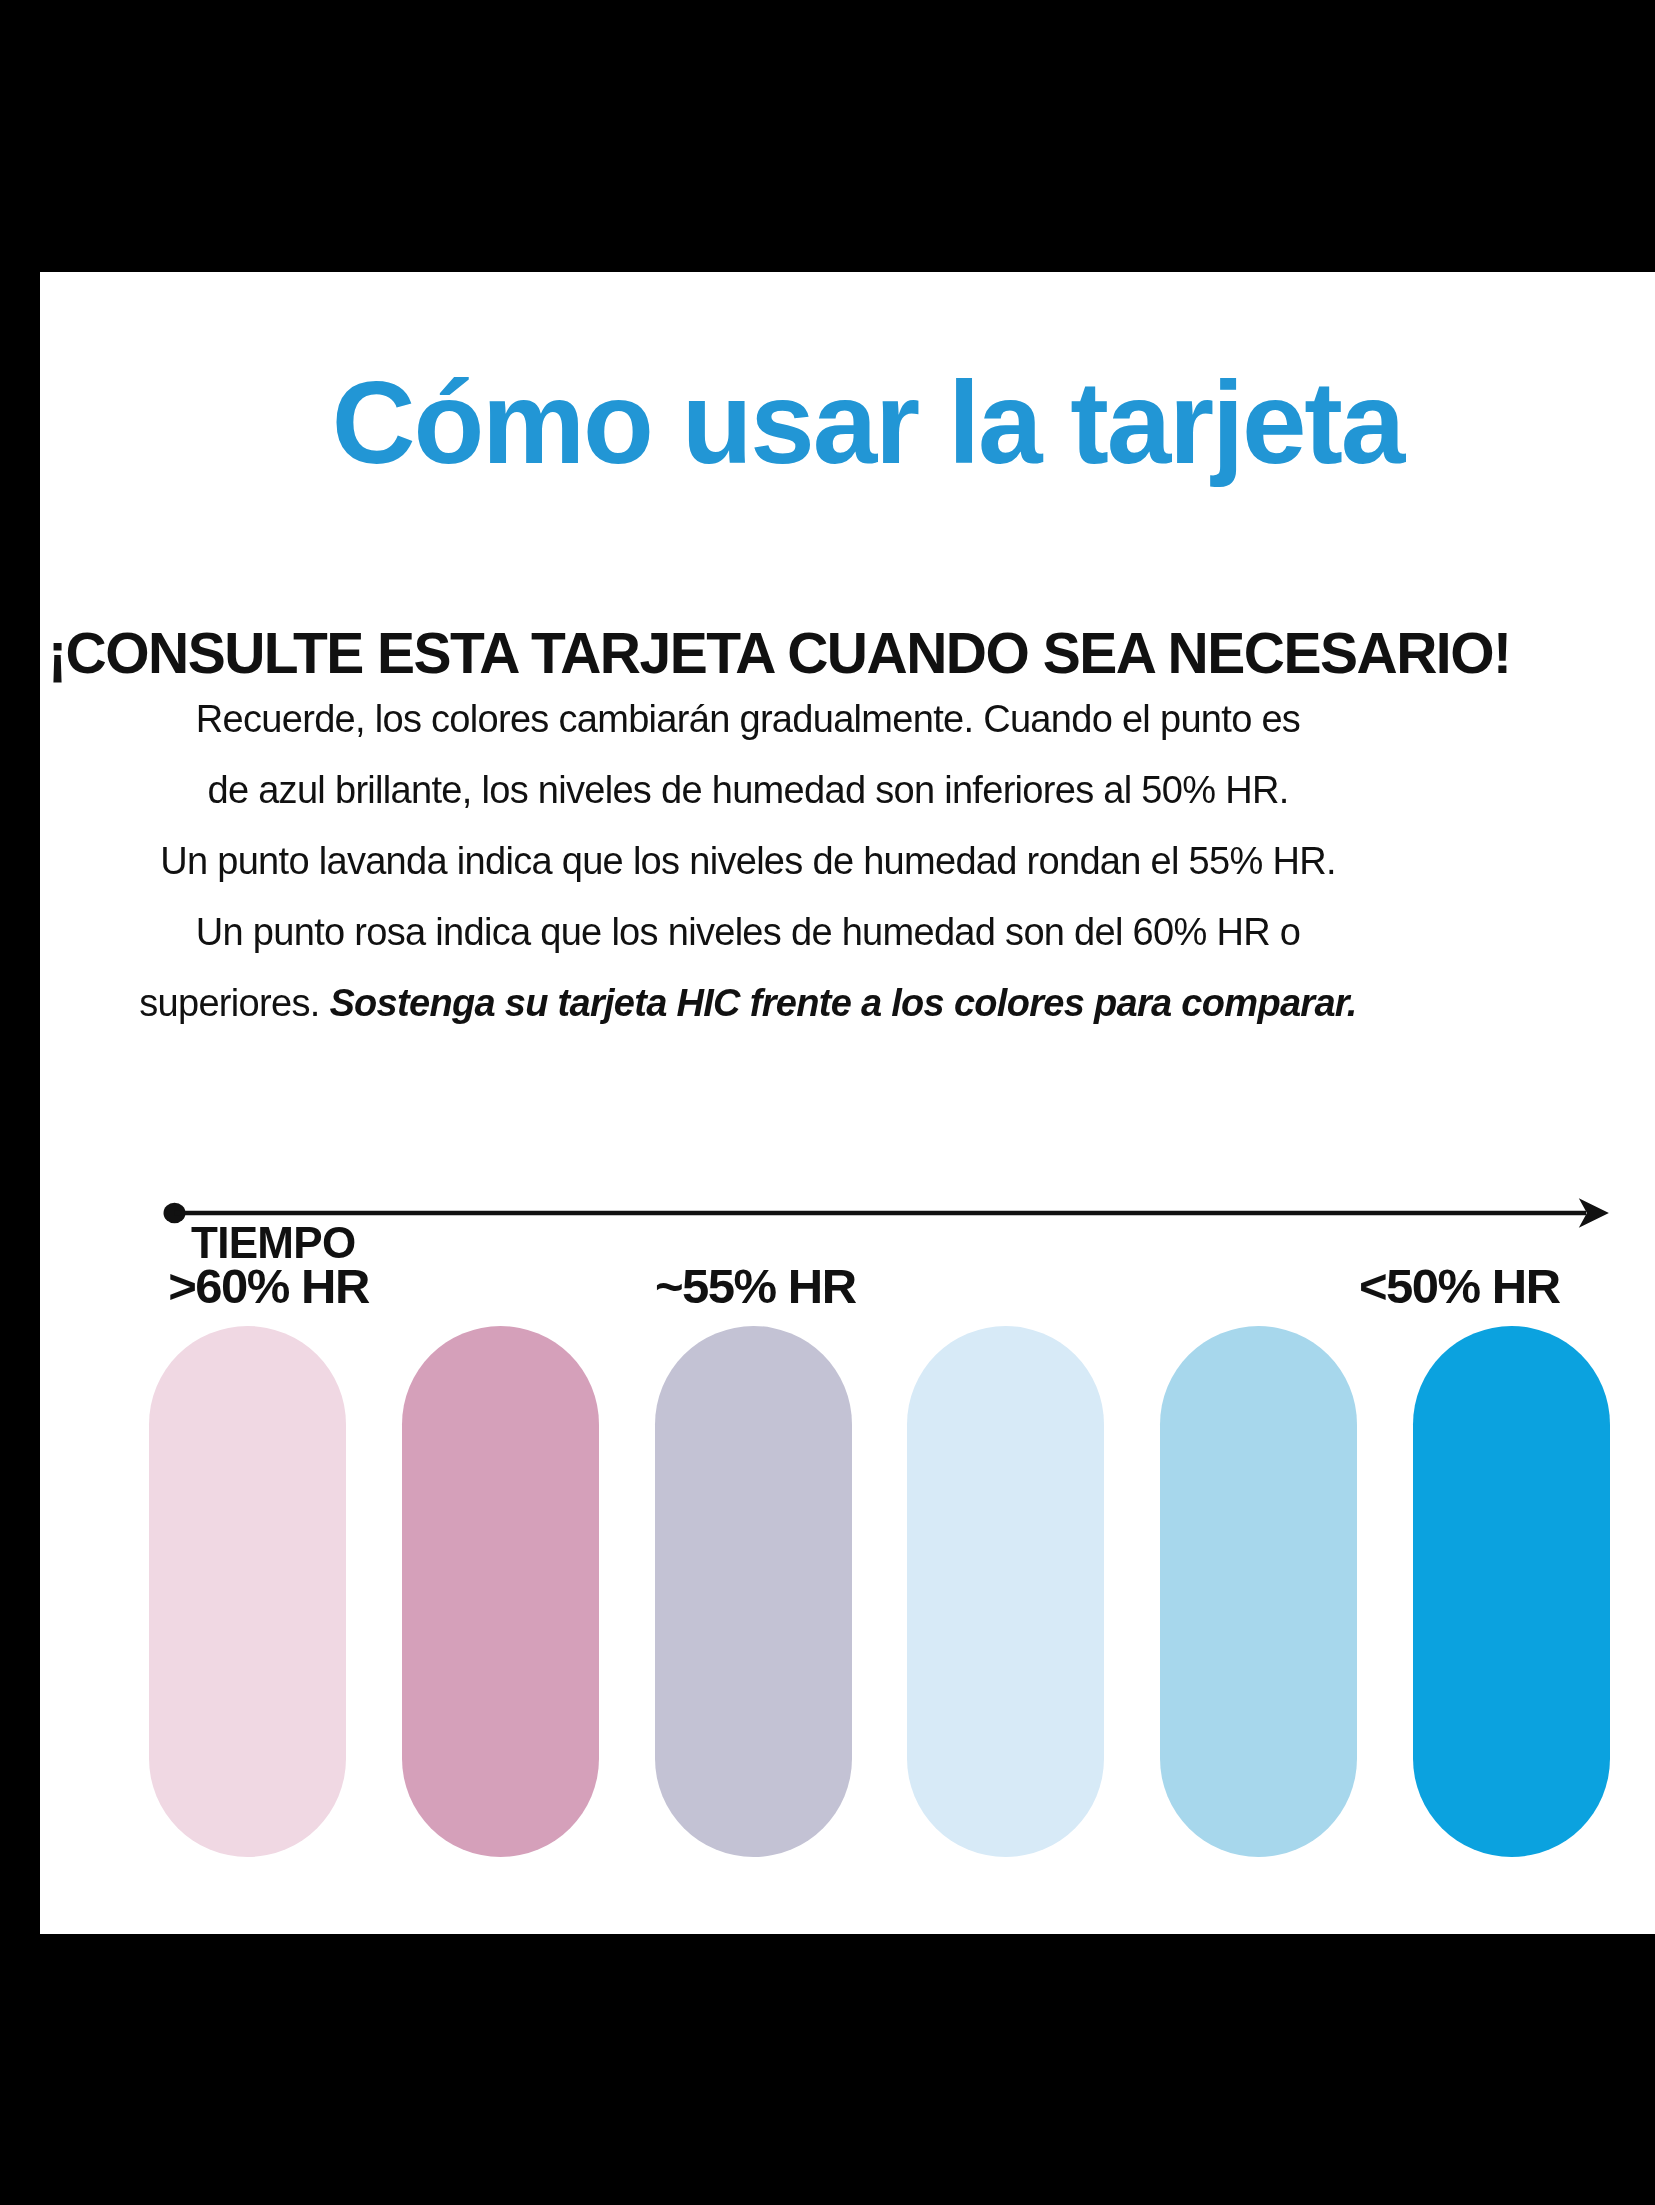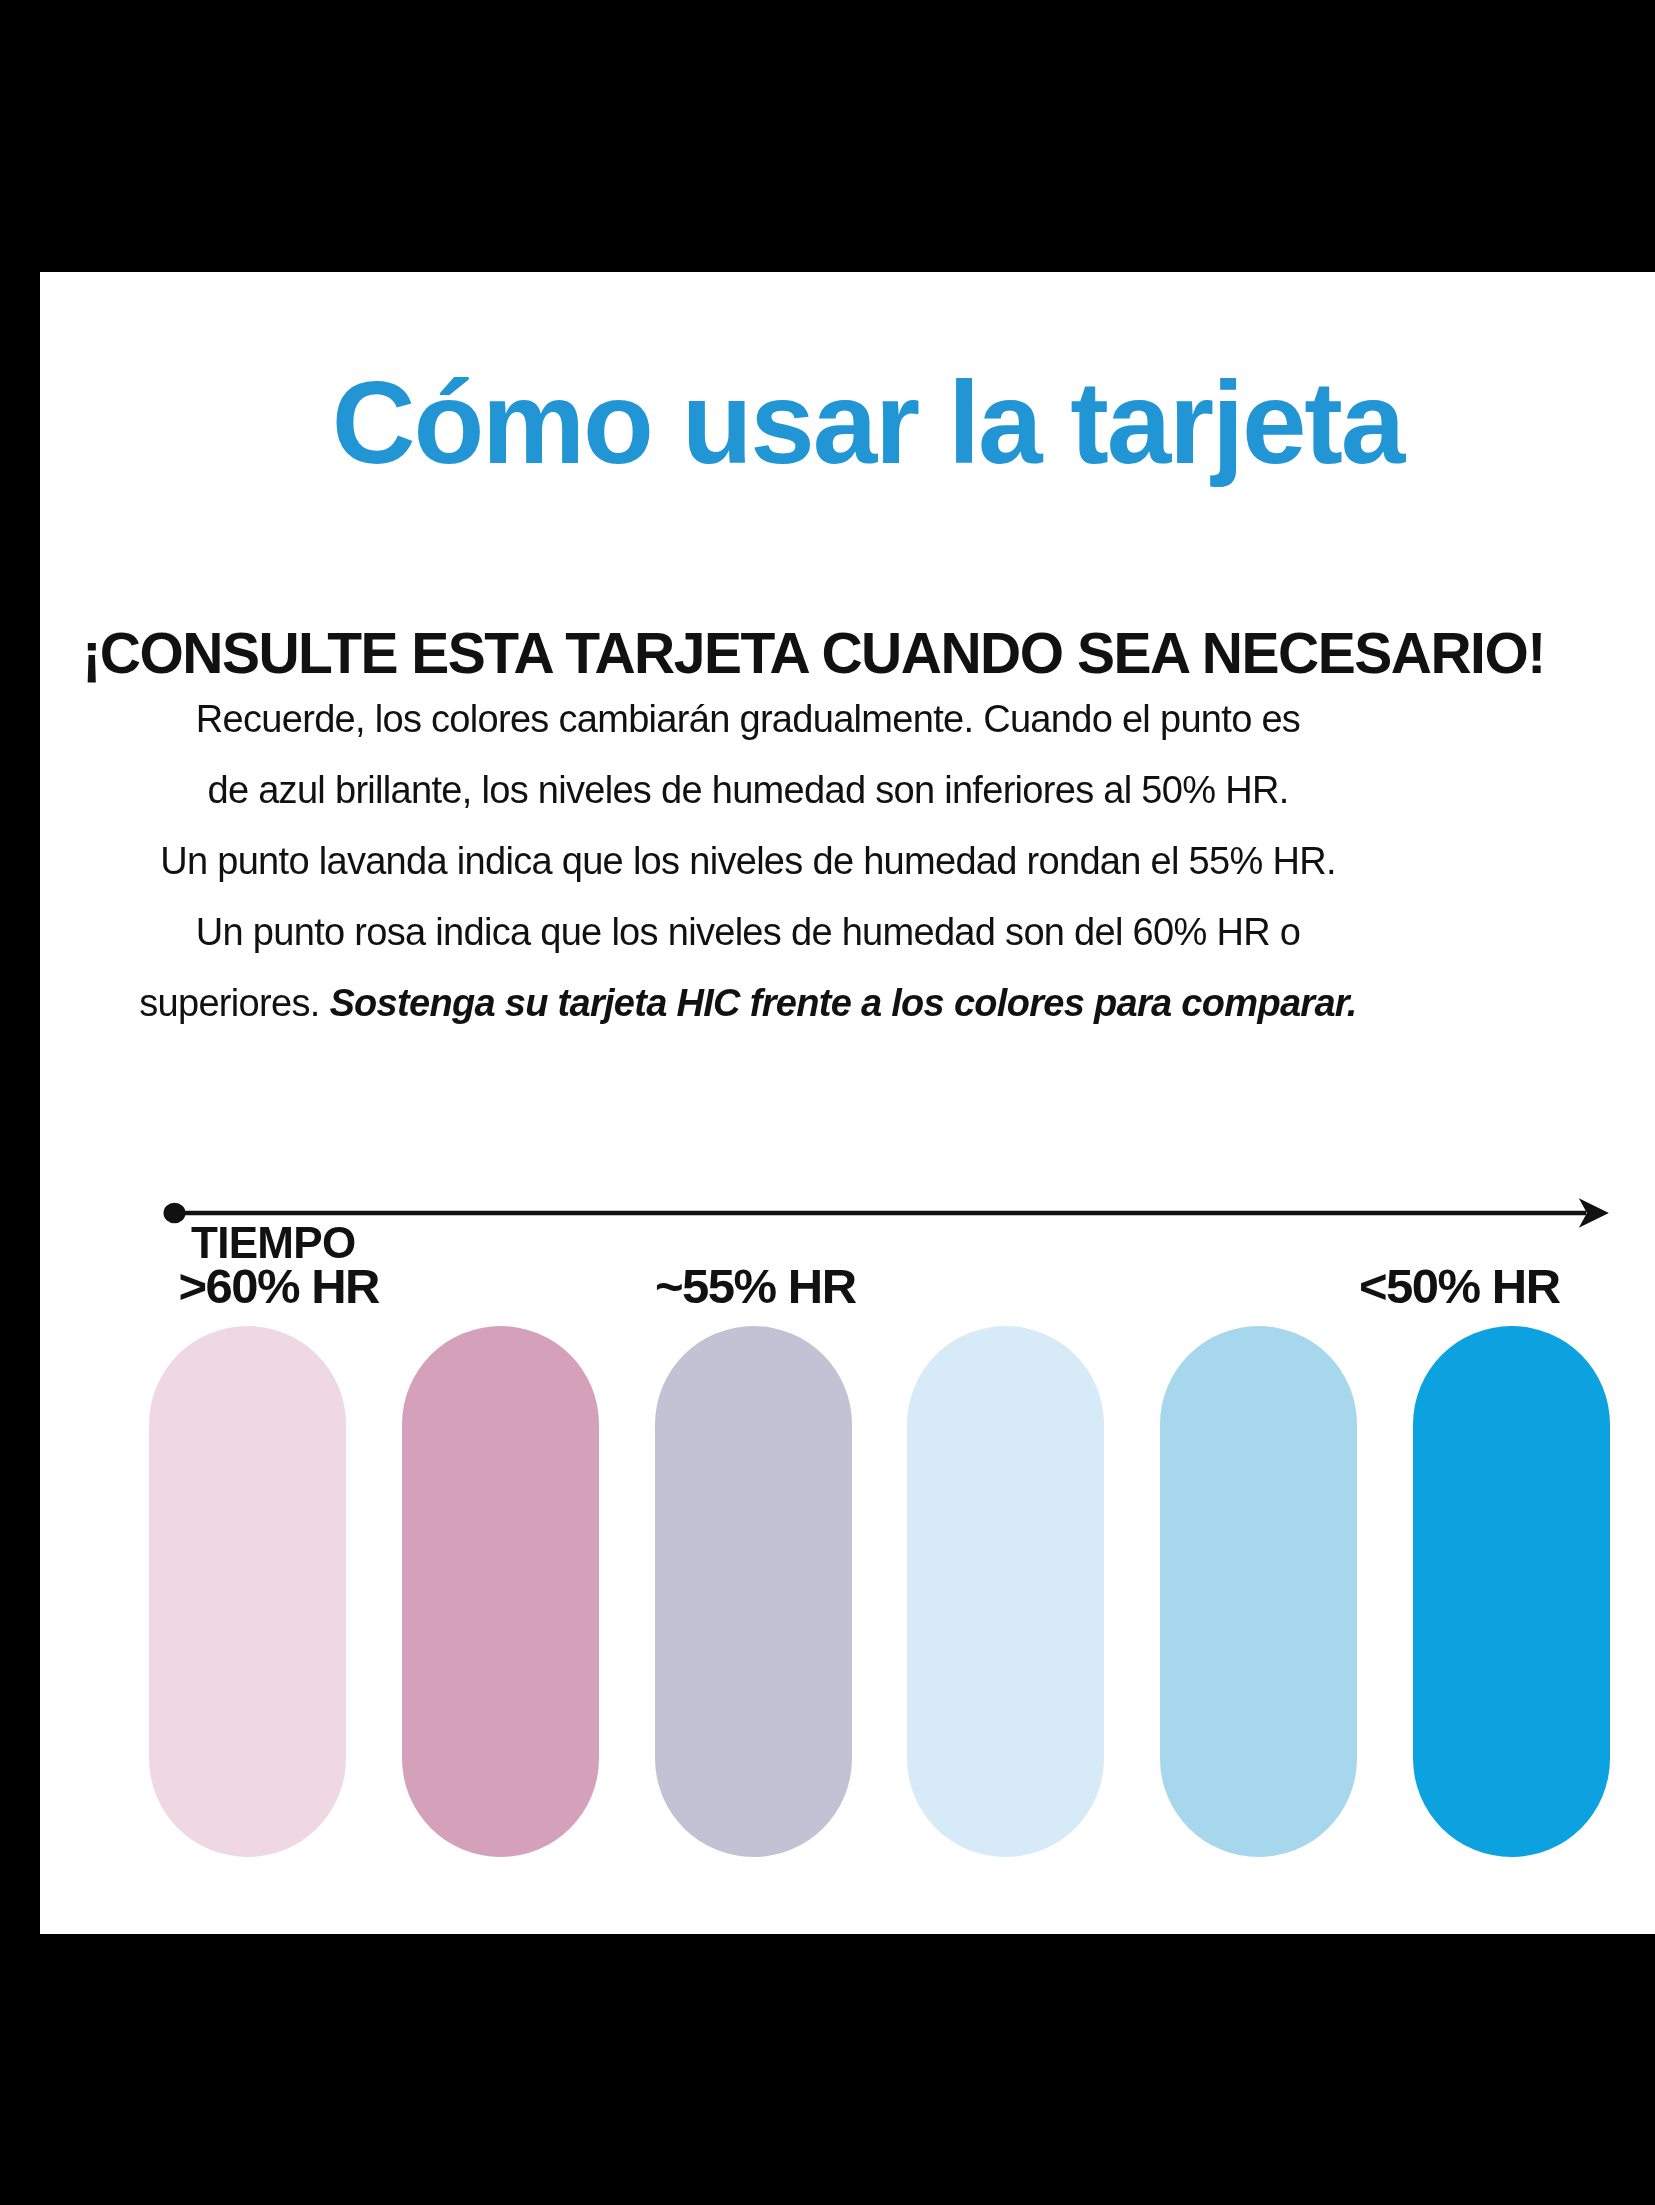--- a/index.html
+++ b/index.html
@@ -29,23 +29,23 @@
     text-align: center;
     font-size: 116px;
     font-weight: bold;
     letter-spacing: -2.2px;
     line-height: 118px;
     color: var(--title-color, #2296d5);
   }
   .subheading {
     position: absolute;
     top: 616px;
-    left: 16px;
+    left: 8px;
     width: 1515px;
-    text-align: center;
+    text-align: left;
     font-size: 57px;
     font-weight: bold;
     letter-spacing: -1.5px;
     line-height: 74px;
     color: var(--text-color, #111);
   }
   .instructions {
     position: absolute;
     top: 684px;
     left: 0;
@@ -78,21 +78,21 @@
   .hr-label {
     position: absolute;
     top: 1261px;
     height: 50px;
     font-size: 49px;
     font-weight: bold;
     letter-spacing: -1.5px;
     line-height: 50px;
     color: var(--text-color, #111);
   }
-  .hr-label-60 { left: 118px; width: 221px; text-align: right; }
+  .hr-label-60 { left: 118px; width: 221px; text-align: center; }
   .hr-label-55 { left: 615px; width: 206px; text-align: left; }
   .hr-label-50 { left: 1319px; width: 218px; text-align: left; }
 
   .swatch {
     position: absolute;
     top: 1326px;
     width: 197px;
     height: 531px;
     border-radius: 99px;
   }

